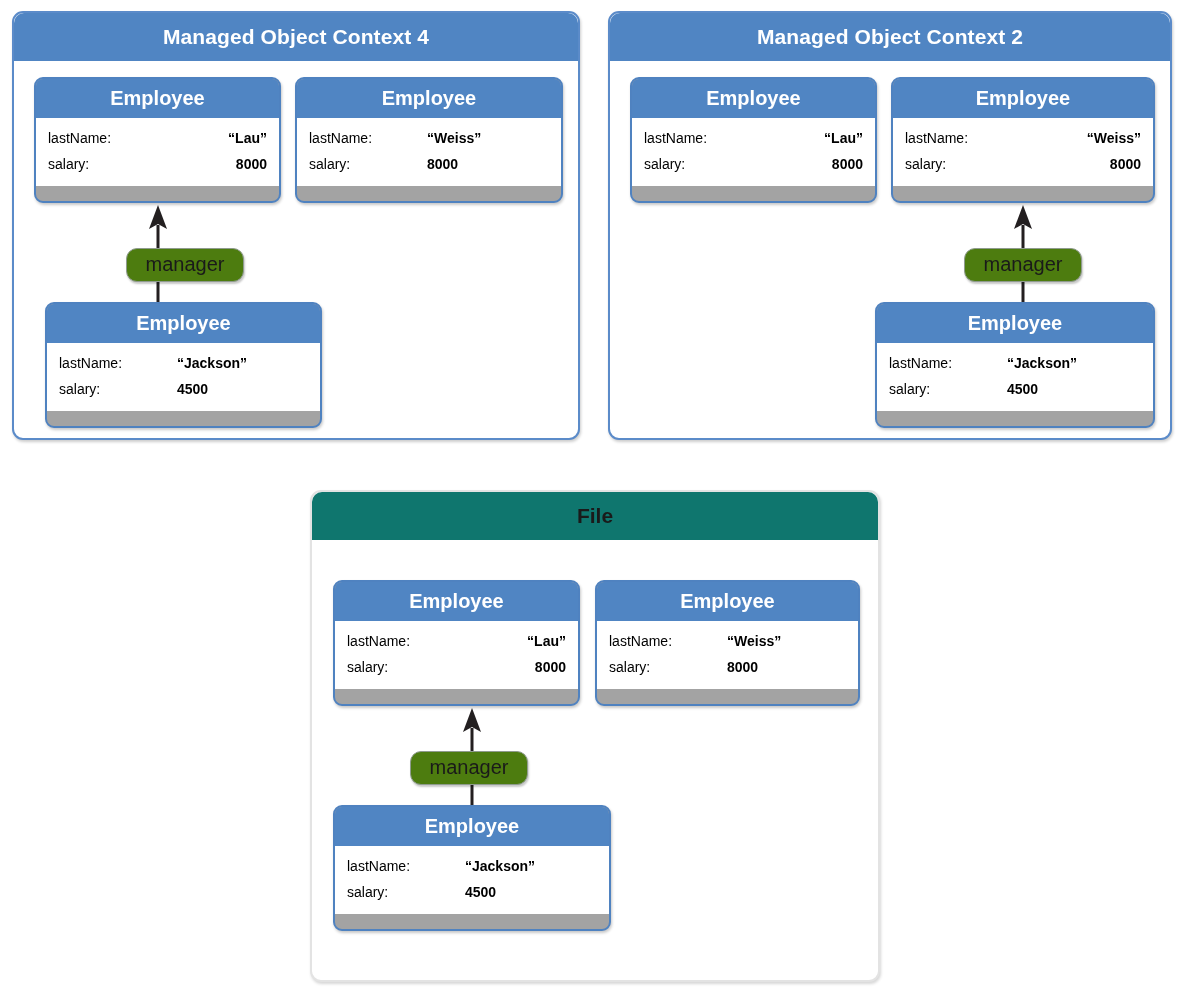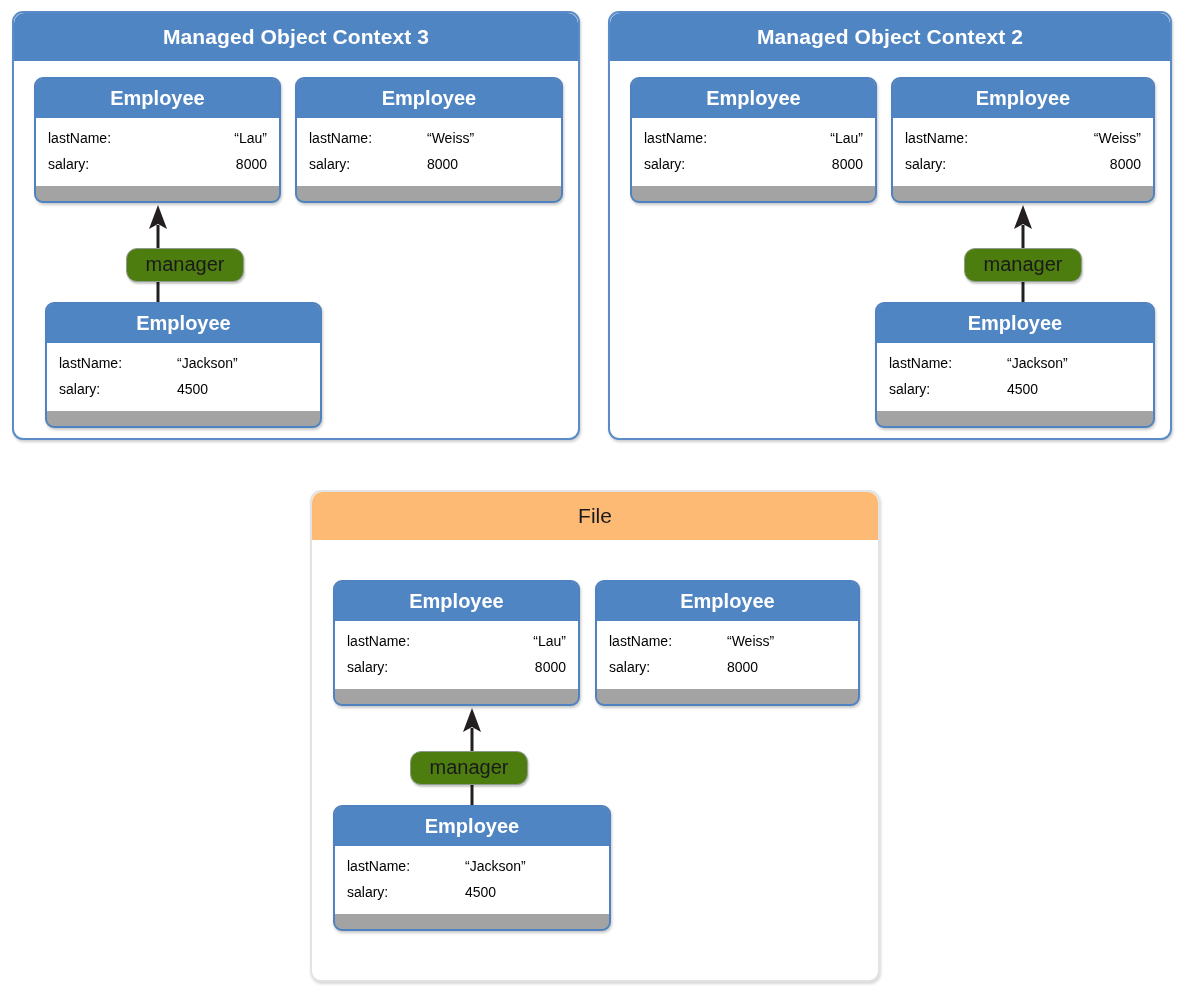--- a/index.html
+++ b/index.html
@@ -47,23 +47,23 @@
   }
 
   
   .file-panel {
     border: 2px solid #e3e3e3;
     box-shadow: 1px 2px 3px rgba(0,0,0,0.16);
   }
   .file-panel .panel-header {
     height: 48px;
     line-height: 48px;
-    background: #fdba74;
+    background: #0f766e;
     color: #1a1a1a;
-    font-weight: normal;
+    font-weight: bold;
     font-size: 21px;
   }
 
   
   .card {
     position: absolute;
     box-sizing: border-box;
     border-radius: 9px;
     background: #a3a3a3;
     border: 2px solid #4f82c0;
@@ -88,21 +88,21 @@
   .card-row {
     display: flex;
     justify-content: space-between;
     align-items: baseline;
     font-size: 14px;
     color: #000000;
     line-height: 26px;
     white-space: nowrap;
   }
   .card-row .k { text-align: left; }
-  .card-row .v { text-align: right; }
+  .card-row .v { text-align: right; font-weight: bold; }
   
   .card-body.vcol .card-row { justify-content: flex-start; }
   .card-body.vcol .card-row .k { width: 118px; flex: 0 0 auto; }
   .card-body.vcol .card-row .v { text-align: left; }
 
   
   .rel {
     position: absolute;
   }
   .rel-badge {
@@ -116,21 +116,21 @@
     text-align: center;
     box-shadow: 1px 2px 2px rgba(0,0,0,0.22);
     white-space: nowrap;
   }
   .rel-arrow { position: absolute; }
 </style>
 </head>
 <body>
 
 <div class="panel ctx-panel" style="left:12px; top:11px; width:568px; height:429px;">
-  <div class="panel-header">Managed Object Context 3</div>
+  <div class="panel-header">Managed Object Context 4</div>
 
   <div class="card" style="left:20px; top:64px; width:247px; height:126px;">
     <div class="card-header">Employee</div>
     <div class="card-body">
       <div class="card-row">
         <span class="k">lastName:</span>
         <span class="v">“Lau”</span>
       </div>
       <div class="card-row">
         <span class="k">salary:</span>

